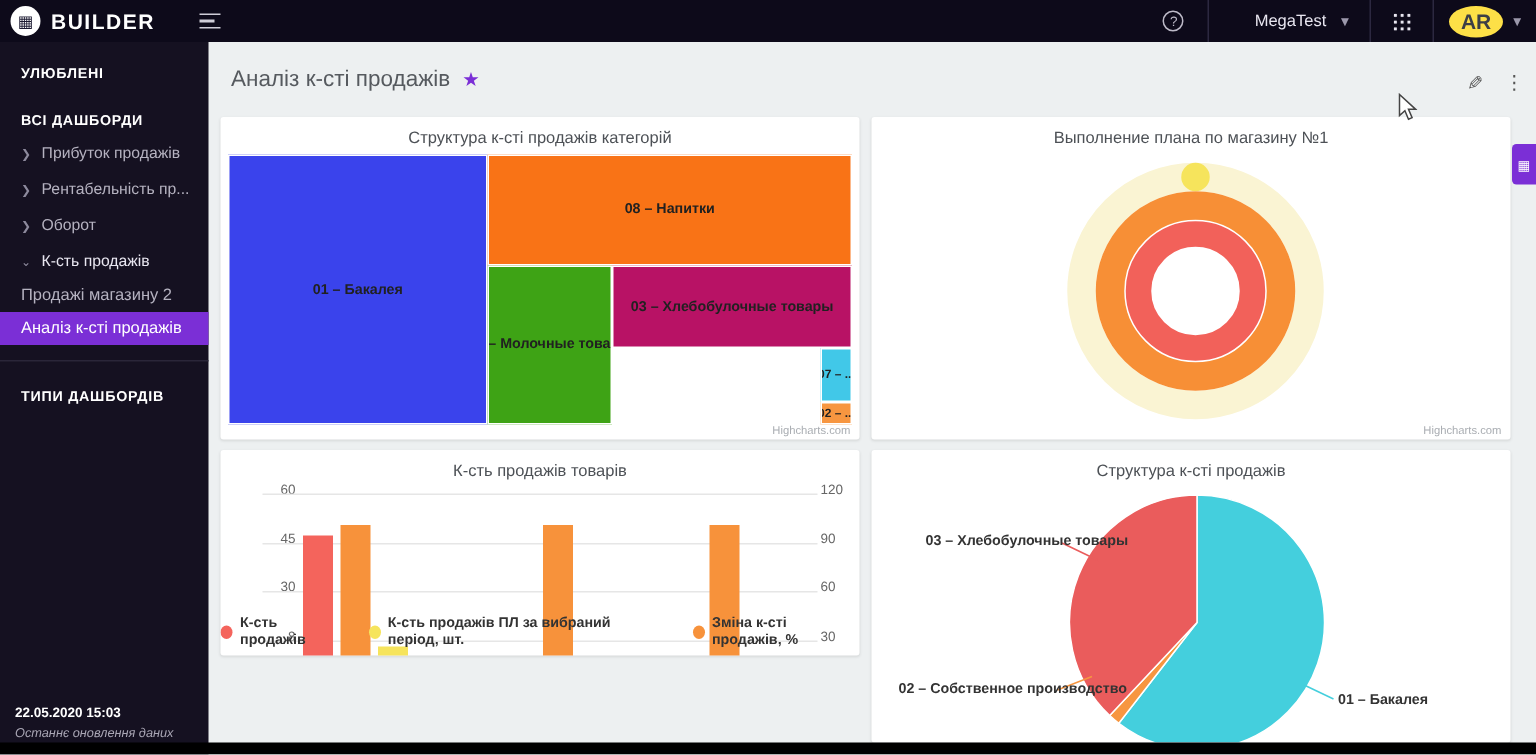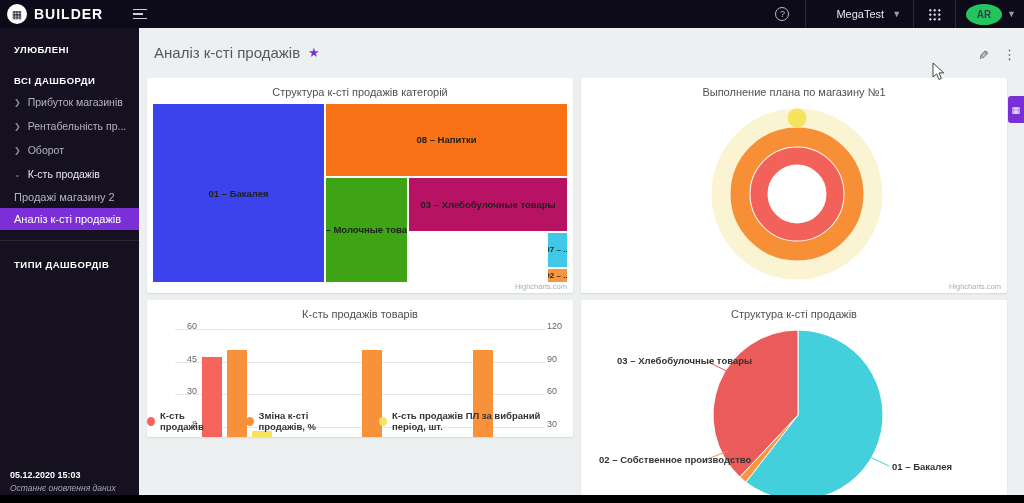--- a/index.html
+++ b/index.html
@@ -12,21 +12,21 @@
   .brand { color:#fff; font-size:14px; font-weight:bold; letter-spacing:1px; margin-left:7px; }
   .collapse-icon { margin-left:30px; width:14px; display:flex; flex-direction:column; gap:3px; cursor:pointer; }
   .collapse-icon i { display:block; height:1.5px; background:#cfcdd8; }
   .collapse-icon i:nth-child(1){ width:14px;} .collapse-icon i:nth-child(2){ width:10px;} .collapse-icon i:nth-child(3){ width:14px;}
   .topbar-right { margin-left:auto; display:flex; align-items:center; height:100%; }
   .help-icon { width:14px; height:14px; border-radius:50%; border:1.2px solid #bdbac8; color:#bdbac8; font-size:9px; display:flex; align-items:center; justify-content:center; margin-right:16px; cursor:pointer; }
   .tb-sep { width:1px; height:28px; background:#2c2840; }
   .workspace { color:#e8e6f0; font-size:11px; padding:0 8px 0 30px; cursor:pointer; }
   .chev { color:#9b98ab; font-size:9px; margin-right:12px; }
   .grid-icon { width:13px; height:13px; margin:0 14px; background-image:radial-gradient(#e8e6f0 1.1px, transparent 1.3px); background-size:4.5px 4.5px; background-position:0 0; cursor:pointer; }
-  .avatar { width:36px; height:21px; border-radius:50%; background:#22c55e; color:#3c3f46; font-size:10px; font-weight:bold; display:flex; align-items:center; justify-content:center; margin:0 5px 0 10px; cursor:pointer; }
+  .avatar { width:36px; height:21px; border-radius:50%; background:#fde047; color:#3c3f46; font-size:14px; font-weight:bold; display:flex; align-items:center; justify-content:center; margin:0 5px 0 10px; cursor:pointer; }
   .avatar-chev { margin-right:8px; }
 
   
   .sidebar { position:absolute; left:0; top:28px; width:139px; bottom:0; background:#151121; z-index:15; color:#b5b2c0; }
   .sb-header { color:#ffffff; font-size:9.5px; font-weight:bold; letter-spacing:.5px; padding:16px 14px 4px 14px; }
   .sb-item { font-size:10.5px; padding:6px 8px 6px 14px; display:flex; align-items:center; gap:7px; cursor:pointer; white-space:nowrap; overflow:hidden; }
   .sb-item .arrow { font-size:8px; color:#8d8a9d; }
   .sb-item.expanded { color:#e9e7f1; }
   .sb-subitem { font-size:11px; padding:5px 8px 5px 14px; cursor:pointer; white-space:nowrap; overflow:hidden; }
   .sb-subitem.selected { background:#7b2fd6; color:#ffffff; }
@@ -108,42 +108,42 @@
     <div class="chev avatar-chev">▼</div>
   </div>
 </div>
 
 <div class="sidebar">
   <div class="sb-header">УЛЮБЛЕНІ</div>
   <div class="sb-header">ВСІ ДАШБОРДИ</div>
 
   <div class="sb-item">
     <span class="arrow">❯</span>
-    <span>Прибуток магазинів</span>
+    <span>Прибуток продажів</span>
   </div>
   <div class="sb-item">
     <span class="arrow">❯</span>
     <span>Рентабельність пр...</span>
   </div>
   <div class="sb-item">
     <span class="arrow">❯</span>
     <span>Оборот</span>
   </div>
   <div class="sb-item expanded">
     <span class="arrow">⌄</span>
     <span>К-сть продажів</span>
   </div>
   <div class="sb-subitem">Продажі магазину 2</div>
   <div class="sb-subitem selected">Аналіз к-сті продажів</div>
 
   <div class="sb-divider"></div>
   <div class="sb-header">ТИПИ ДАШБОРДІВ</div>
 
   <div class="sb-footer">
-    <div class="ts">05.12.2020 15:03</div>
+    <div class="ts">22.05.2020 15:03</div>
     <div class="cap">Останнє оновлення даних</div>
   </div>
 </div>
 
 <div class="main">
   <div class="page-title-row">
     <span class="page-title">Аналіз к-сті продажів</span>
     <span class="fav-star">★</span>
   </div>
   <span class="edit-icon">✎</span>
@@ -228,26 +228,26 @@
       <div class="cat-label">Вода 1,5л минеральная сильногазированная Збручанская 77</div>
       <div class="cat-label">Яйцо куриное Косивщина Квочкин С1 10шт</div>
       <div class="cat-label">Булка Веснянка с джемом 350г</div>
     </div>
     <div class="legend">
       <div class="legend-item">
         <span class="legend-dot" style="background: rgb(244, 100, 92);"></span>
         <span>К-сть продажів</span>
       </div>
       <div class="legend-item">
+        <span class="legend-dot" style="background: rgb(246, 228, 92);"></span>
+        <span>К-сть продажів ПЛ за вибраний період, шт.</span>
+      </div>
+      <div class="legend-item">
         <span class="legend-dot" style="background: rgb(247, 146, 59);"></span>
         <span>Зміна к-сті продажів, %</span>
-      </div>
-      <div class="legend-item">
-        <span class="legend-dot" style="background: rgb(246, 228, 92);"></span>
-        <span>К-сть продажів ПЛ за вибраний період, шт.</span>
       </div>
     </div>
   </div>
 
   <div class="card card4">
     <div class="chart-title">Структура к-сті продажів</div>
     <svg class="pie-svg" width="426" height="195" viewBox="0 0 426 195">
       <g id="pie-slices">
           <path d="M 217 115 L 217.00 30.00 A 85 85 0 1 1 164.90 182.16 Z" fill="#44cfdd" stroke="#ffffff" stroke-width="1"></path>
           <path d="M 217 115 L 164.90 182.16 A 85 85 0 0 1 158.81 176.96 Z" fill="#f79640" stroke="#ffffff" stroke-width="1"></path>

